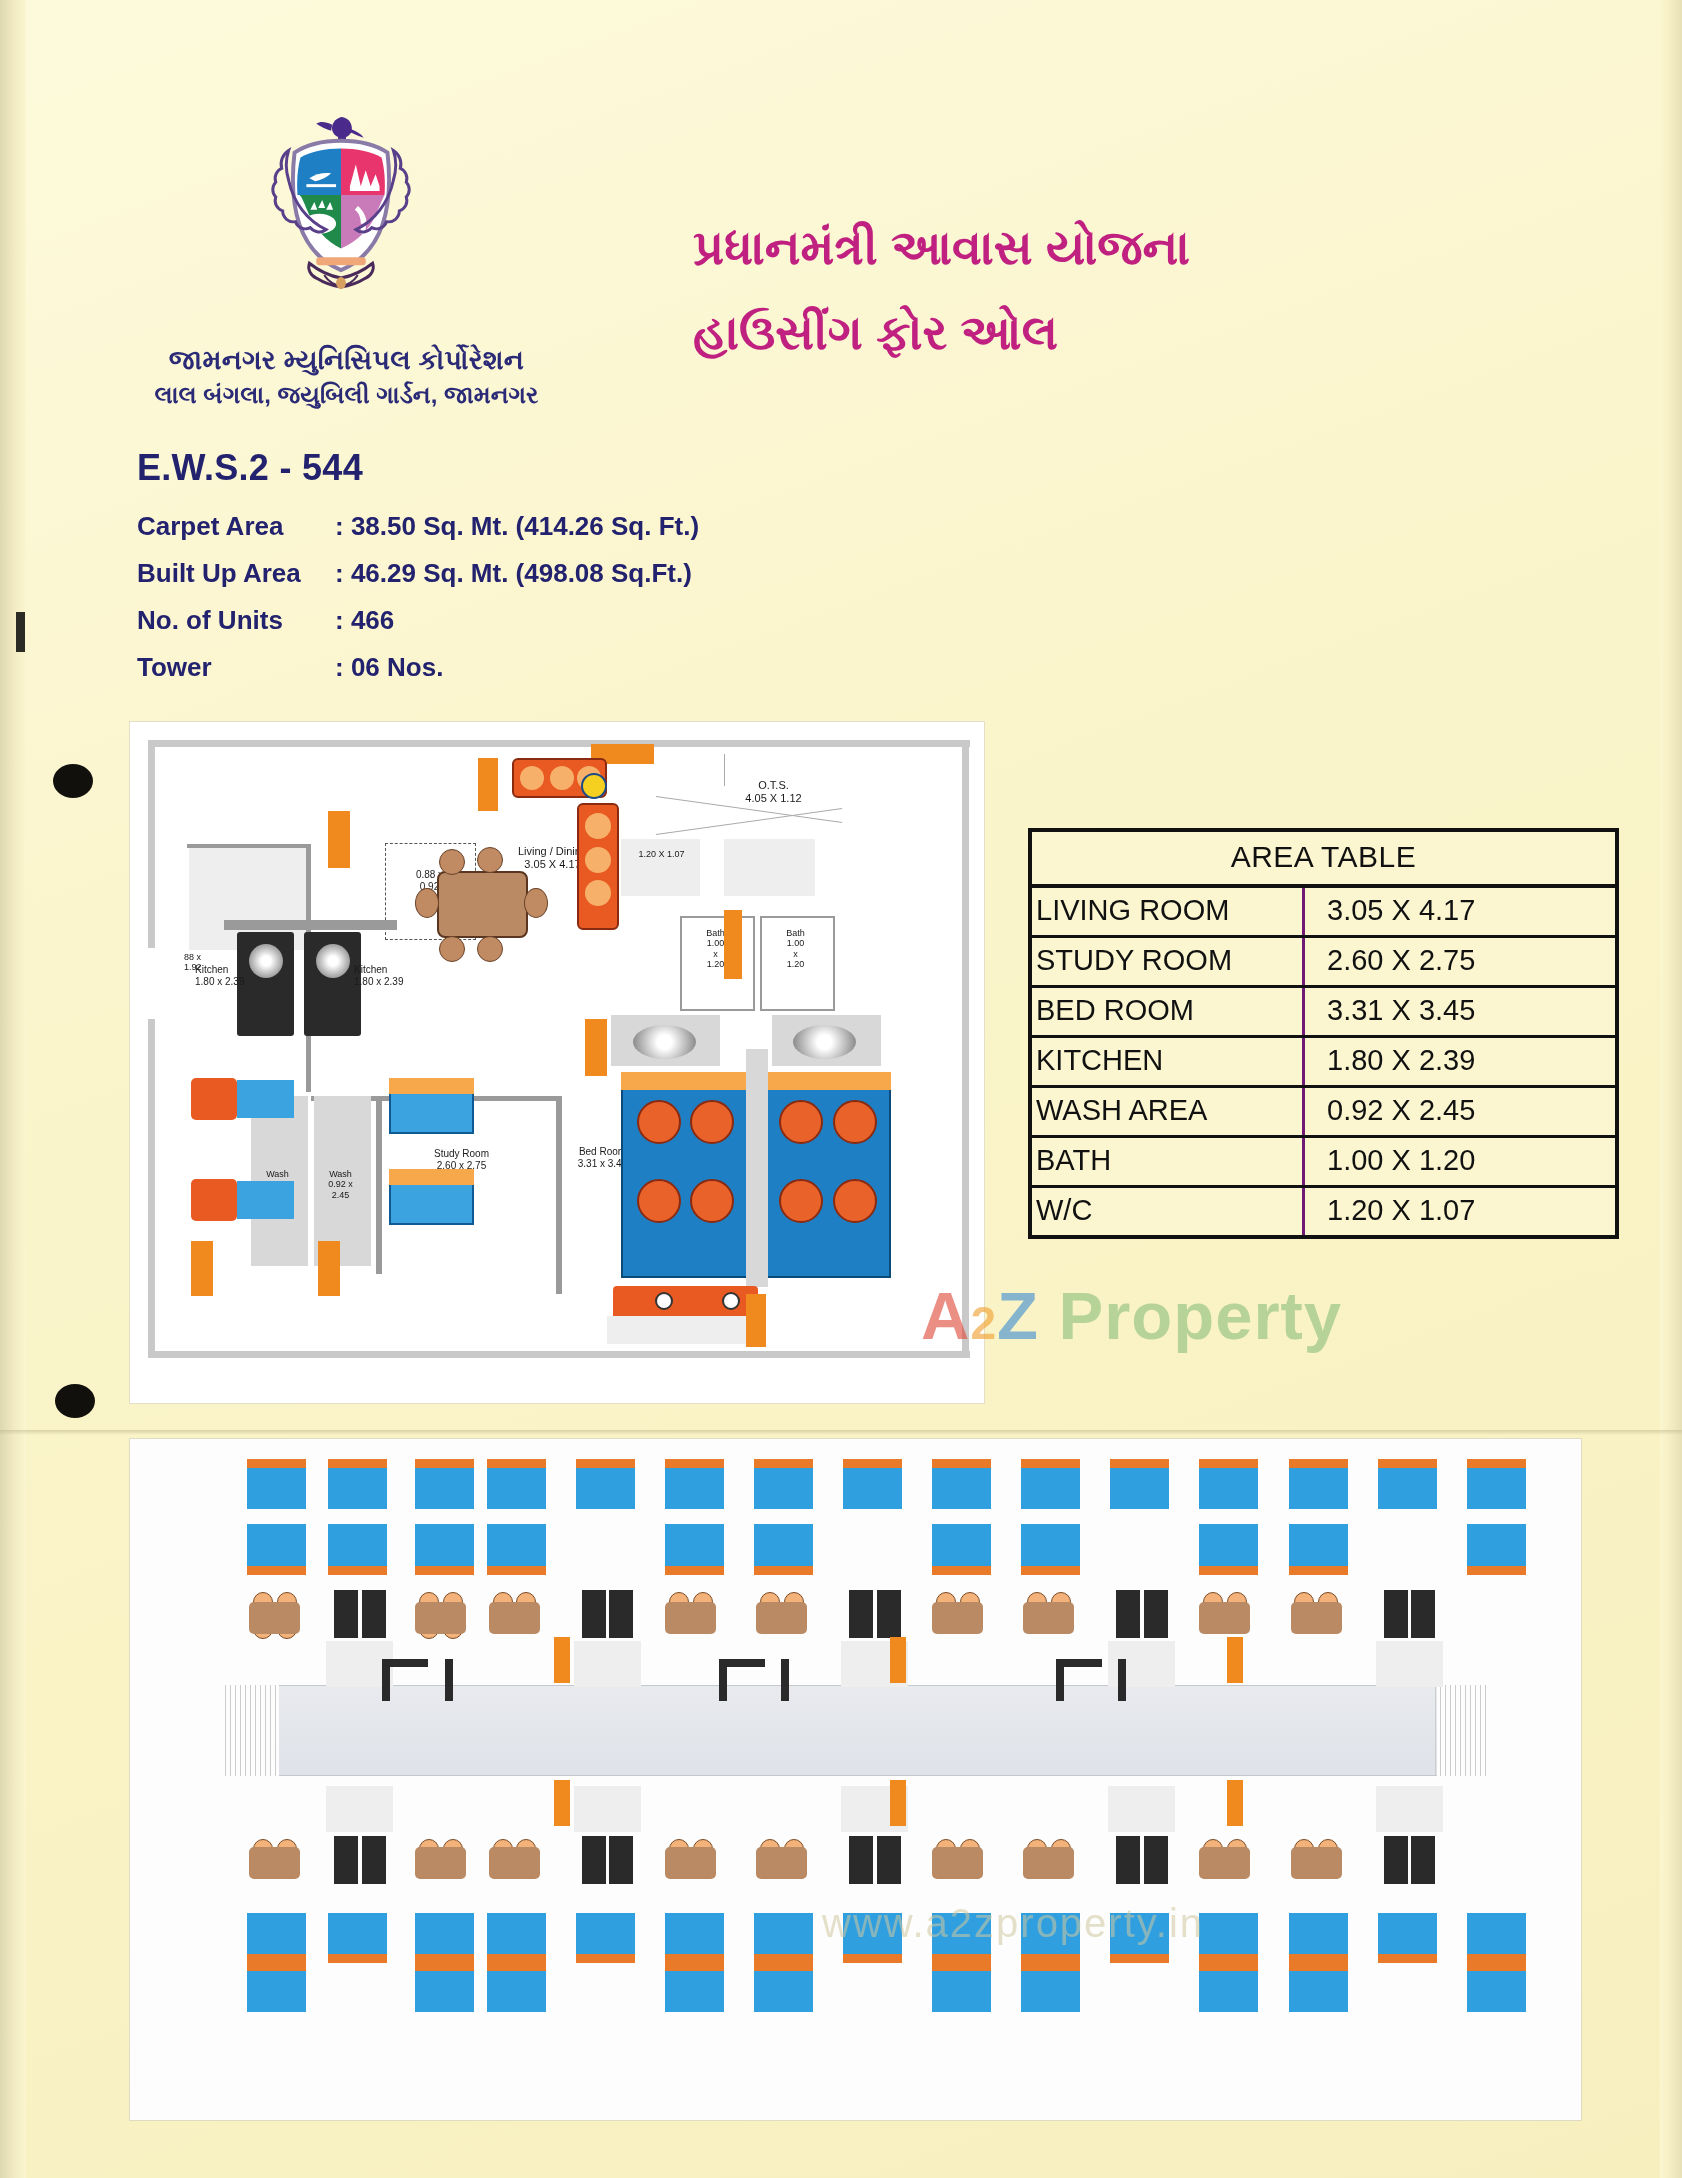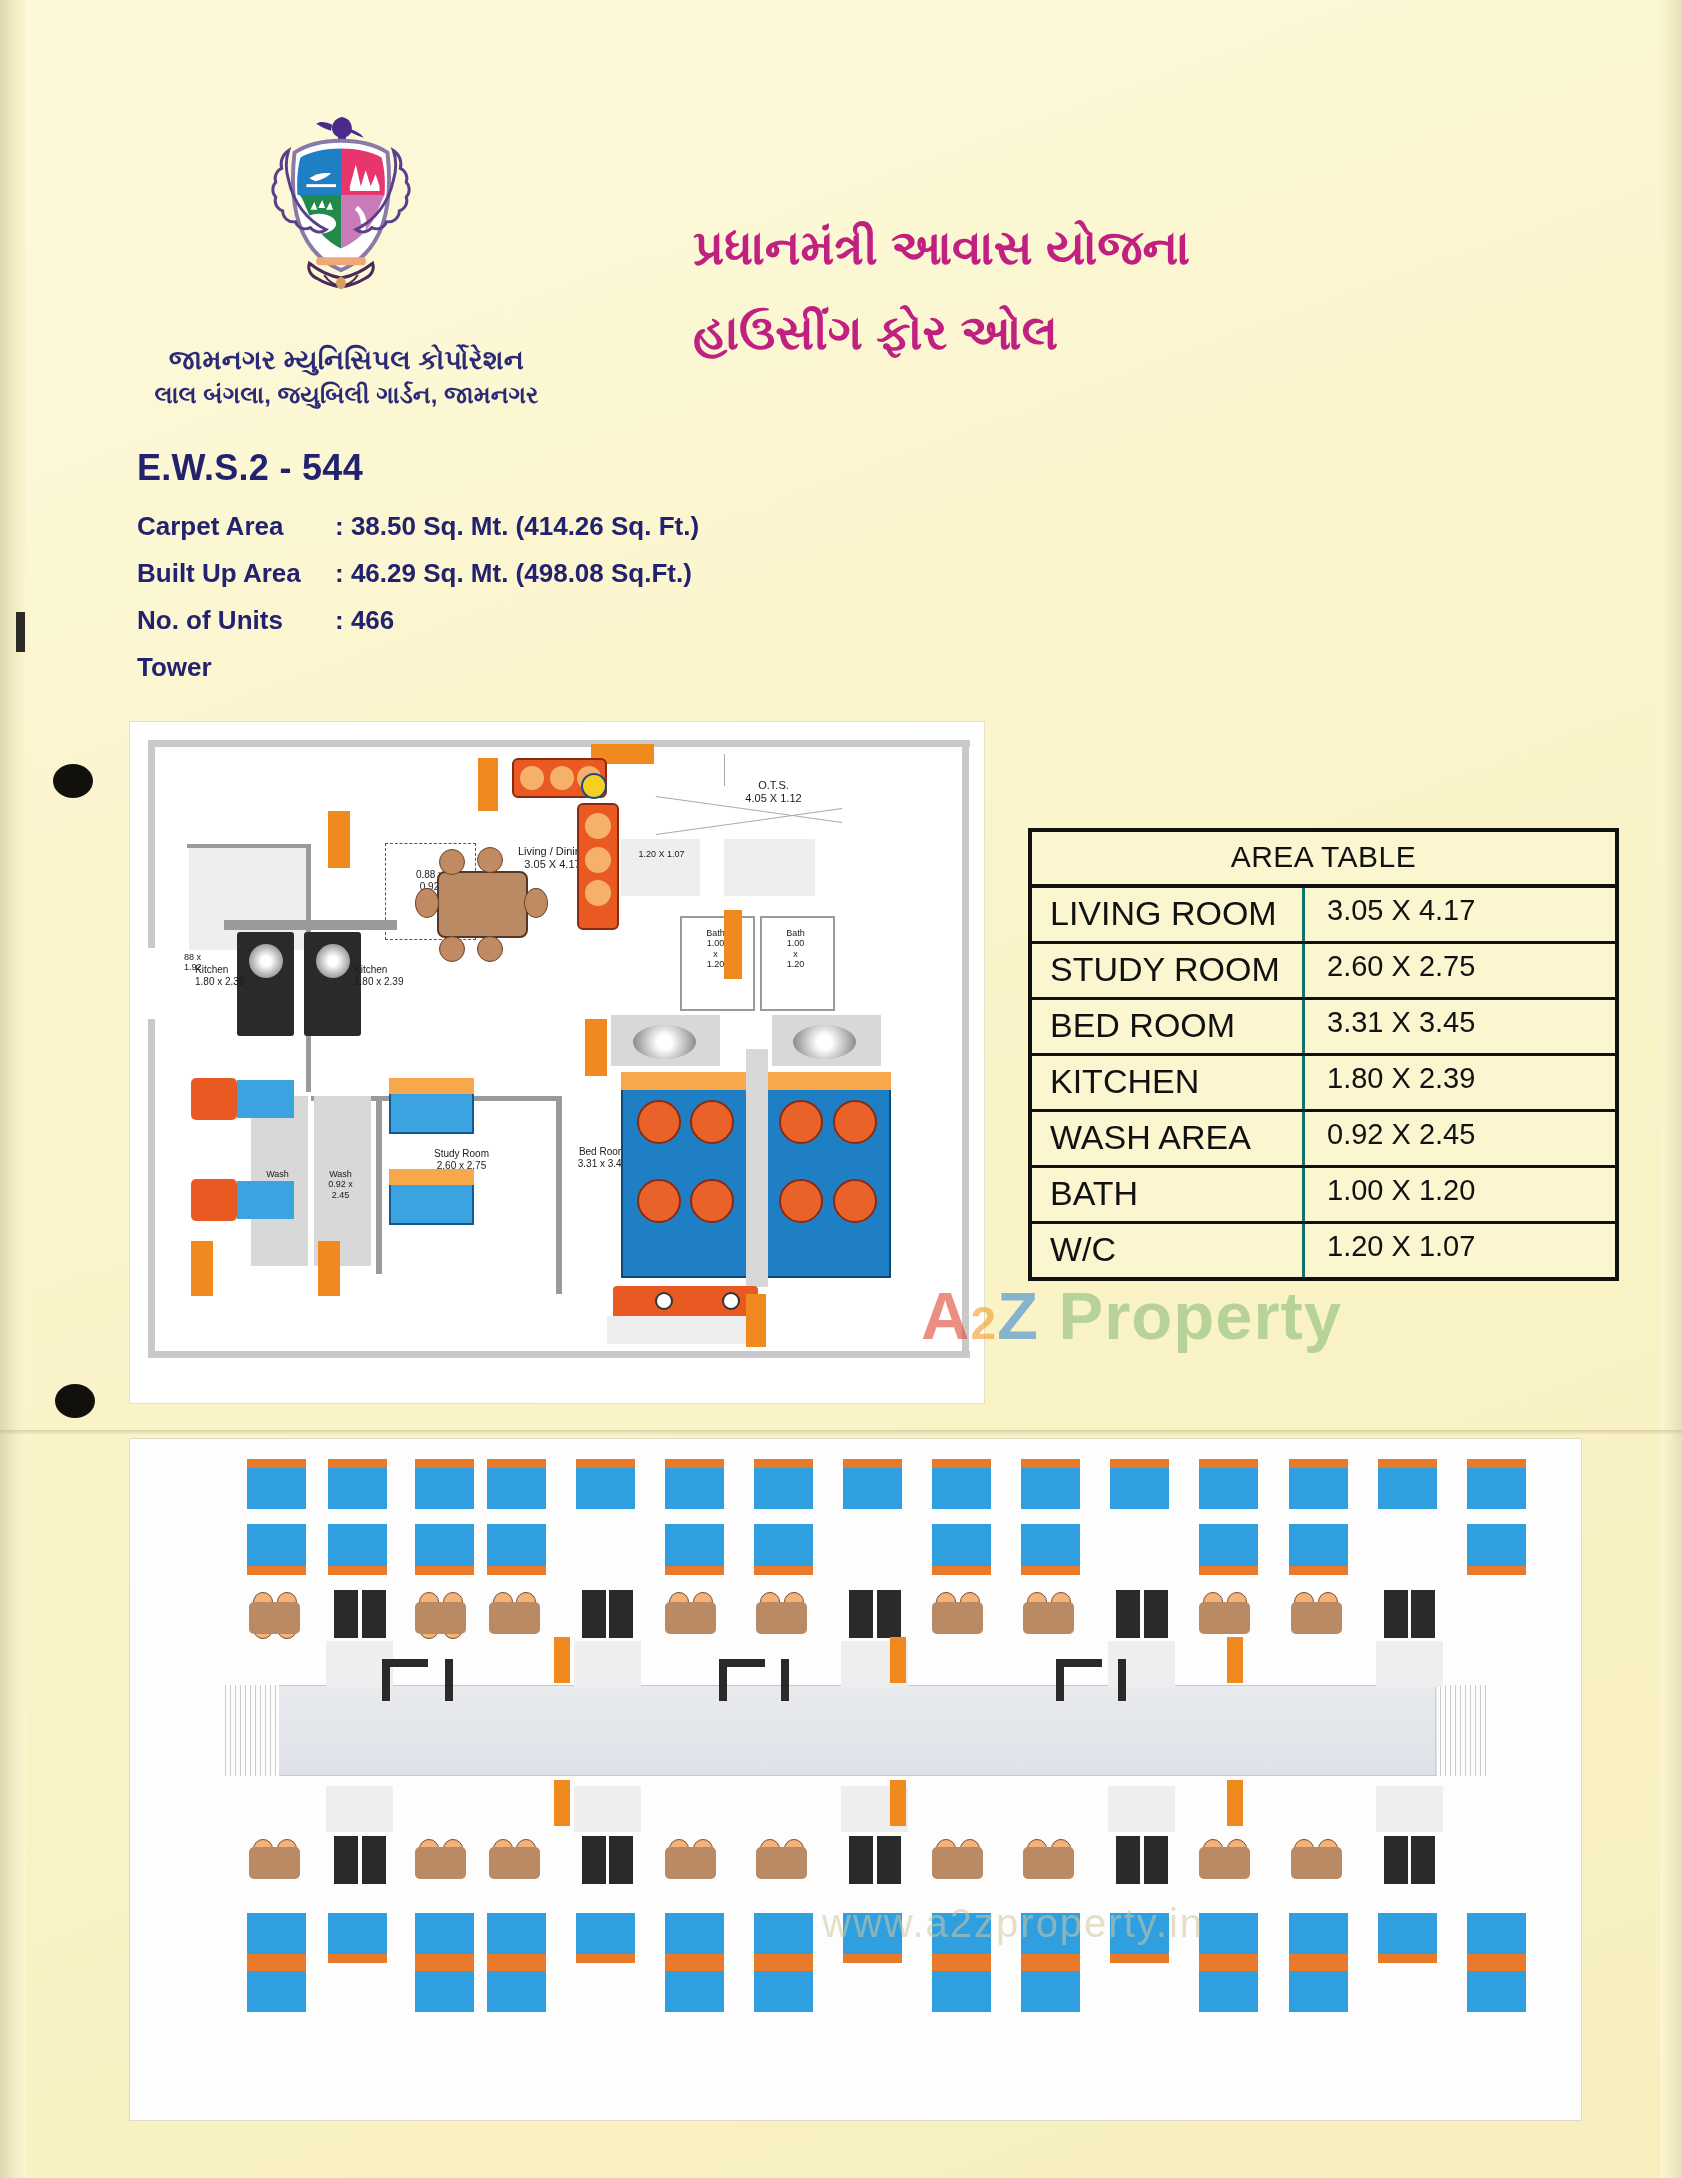--- a/index.html
+++ b/index.html
@@ -126,22 +126,22 @@
     background:#fbf6d0;
   }
   .at-head {
     text-align:center; font-size:30px; color:#111;
     padding:8px 0 10px; border-bottom:4px solid #111;
     letter-spacing:0.5px;
   }
   .at-row { display:flex; border-bottom:3px solid #111; }
   .at-row:last-child { border-bottom:none; }
   .at-c1 {
-    flex:0 0 273px; padding:6px 0 8px 18px;
-    font-size:34px; color:#111; border-right:3px solid #0f766e;
+    flex:0 0 273px; padding:6px 0 8px 4px;
+    font-size:29px; color:#111; border-right:3px solid #701a75;
     white-space:nowrap;
   }
   .at-c2 {
     flex:1; padding:6px 0 8px 22px;
     font-size:29px; color:#111; white-space:nowrap;
   }
 
   
   .wm-a2z {
     position:absolute; left:921px; top:1277px;
@@ -244,20 +244,21 @@
     <div class="spec-row">
       <div class="spec-label">Built Up Area</div>
       <div class="spec-value">: 46.29 Sq. Mt. (498.08 Sq.Ft.)</div>
     </div>
     <div class="spec-row">
       <div class="spec-label">No. of Units</div>
       <div class="spec-value">: 466</div>
     </div>
     <div class="spec-row">
       <div class="spec-label">Tower</div>
+      <div class="spec-value">: 06 Nos.</div>
     </div>
   </div>
 
   <div class="unit-plan">
     <div class="up-inner">
 
       <div class="wall-lt" style="left:18px; top:18px; width:822px; height:7px;"></div>
       <div class="wall-lt" style="left:18px; top:18px; width:7px; height:208px;"></div>
       <div class="wall-lt" style="left:18px; top:297px; width:7px; height:337px;"></div>
       <div class="wall-lt" style="left:18px; top:629px; width:822px; height:7px;"></div>

